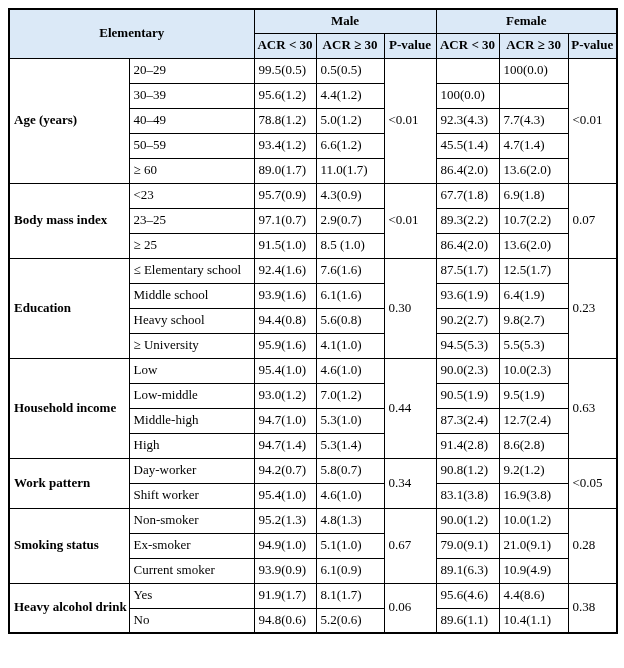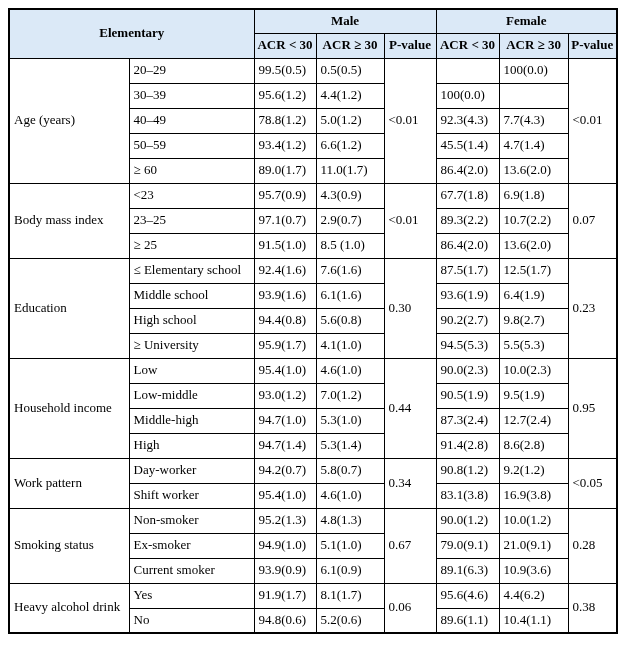--- a/index.html
+++ b/index.html
@@ -39,21 +39,21 @@
   }
   .stats-table thead tr.head-top th { height: 24px; }
   .stats-table thead tr.head-sub th { height: 25px; }
   .stats-table td {
     height: 25px;
     vertical-align: middle;
     text-align: left;
     padding: 2px 4px;
     background: #ffffff;
   }
-  .var-cell  { padding-left: 4px; }
+  .var-cell  { padding-left: 4px; font-weight: bold; }
   .cat-cell  { padding-left: 5px; margin-left: 20px; }
   .val-cell  { padding-left: 4px; }
   .pval-cell { padding-left: 5px; margin-left: 28px; }
   .group-start {
     border-top: 2px solid #000000;
   }
 </style>
 </head>
 <body>
 
@@ -158,42 +158,42 @@
           <td class="pval-cell group-start" rowspan="4">0.23</td>
         </tr>
         <tr>
           <td class="cat-cell">Middle school</td>
           <td class="val-cell">93.9(1.6)</td>
           <td class="val-cell">6.1(1.6)</td>
           <td class="val-cell">93.6(1.9)</td>
           <td class="val-cell">6.4(1.9)</td>
         </tr>
         <tr>
-          <td class="cat-cell">High school</td>
+          <td class="cat-cell">Heavy school</td>
           <td class="val-cell">94.4(0.8)</td>
           <td class="val-cell">5.6(0.8)</td>
           <td class="val-cell">90.2(2.7)</td>
           <td class="val-cell">9.8(2.7)</td>
         </tr>
         <tr>
           <td class="cat-cell">≥ University</td>
-          <td class="val-cell">95.9(1.7)</td>
+          <td class="val-cell">95.9(1.6)</td>
           <td class="val-cell">4.1(1.0)</td>
           <td class="val-cell">94.5(5.3)</td>
           <td class="val-cell">5.5(5.3)</td>
         </tr>
         <tr>
           <td class="var-cell group-start" rowspan="4">Household income</td>
           <td class="cat-cell group-start">Low</td>
           <td class="val-cell group-start">95.4(1.0)</td>
           <td class="val-cell group-start">4.6(1.0)</td>
           <td class="pval-cell group-start" rowspan="4">0.44</td>
           <td class="val-cell group-start">90.0(2.3)</td>
           <td class="val-cell group-start">10.0(2.3)</td>
-          <td class="pval-cell group-start" rowspan="4">0.95</td>
+          <td class="pval-cell group-start" rowspan="4">0.63</td>
         </tr>
         <tr>
           <td class="cat-cell">Low-middle</td>
           <td class="val-cell">93.0(1.2)</td>
           <td class="val-cell">7.0(1.2)</td>
           <td class="val-cell">90.5(1.9)</td>
           <td class="val-cell">9.5(1.9)</td>
         </tr>
         <tr>
           <td class="cat-cell">Middle-high</td>
@@ -241,30 +241,30 @@
           <td class="val-cell">94.9(1.0)</td>
           <td class="val-cell">5.1(1.0)</td>
           <td class="val-cell">79.0(9.1)</td>
           <td class="val-cell">21.0(9.1)</td>
         </tr>
         <tr>
           <td class="cat-cell">Current smoker</td>
           <td class="val-cell">93.9(0.9)</td>
           <td class="val-cell">6.1(0.9)</td>
           <td class="val-cell">89.1(6.3)</td>
-          <td class="val-cell">10.9(3.6)</td>
+          <td class="val-cell">10.9(4.9)</td>
         </tr>
         <tr>
           <td class="var-cell group-start" rowspan="2">Heavy alcohol drink</td>
           <td class="cat-cell group-start">Yes</td>
           <td class="val-cell group-start">91.9(1.7)</td>
           <td class="val-cell group-start">8.1(1.7)</td>
           <td class="pval-cell group-start" rowspan="2">0.06</td>
           <td class="val-cell group-start">95.6(4.6)</td>
-          <td class="val-cell group-start">4.4(6.2)</td>
+          <td class="val-cell group-start">4.4(8.6)</td>
           <td class="pval-cell group-start" rowspan="2">0.38</td>
         </tr>
         <tr>
           <td class="cat-cell">No</td>
           <td class="val-cell">94.8(0.6)</td>
           <td class="val-cell">5.2(0.6)</td>
           <td class="val-cell">89.6(1.1)</td>
           <td class="val-cell">10.4(1.1)</td>
         </tr>
       </tbody>

